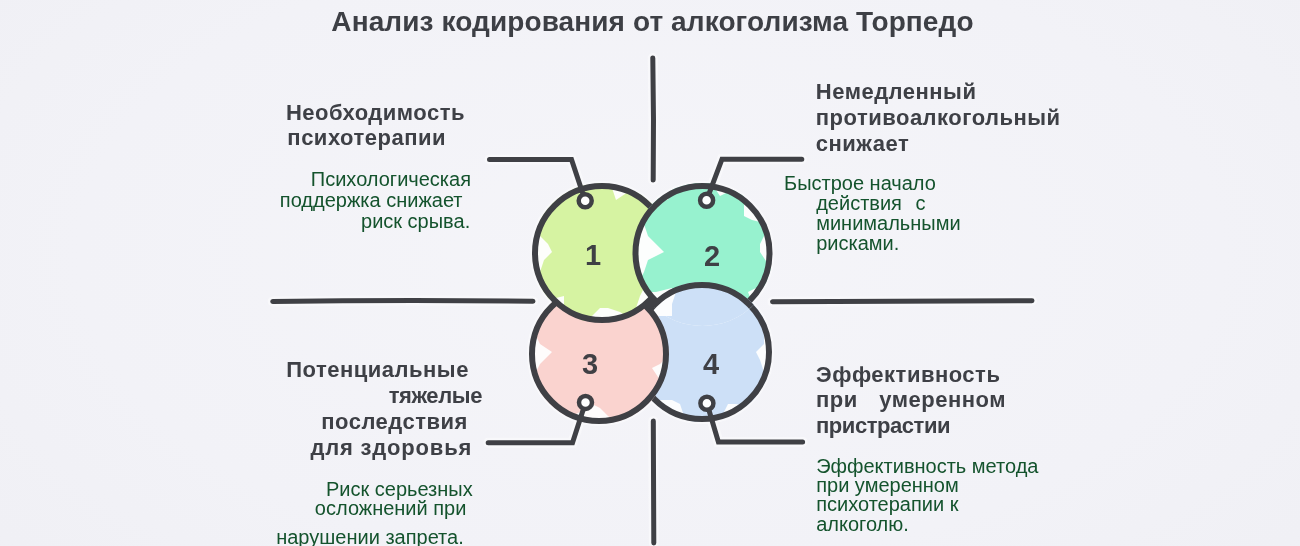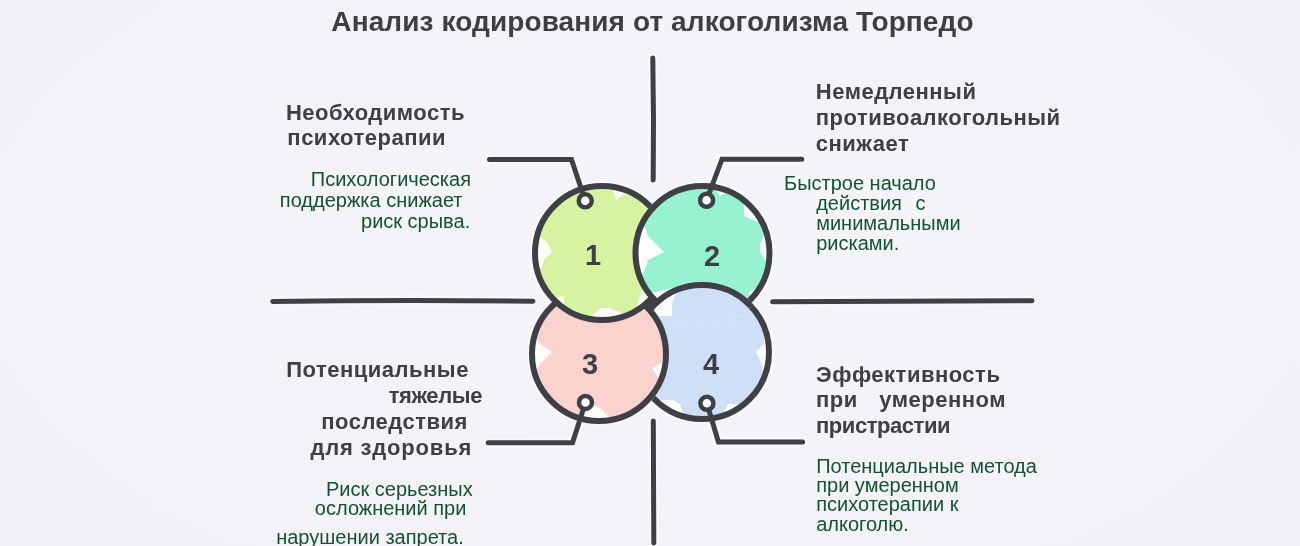--- a/index.html
+++ b/index.html
@@ -128,16 +128,16 @@
 <div class="hl" style="right:831.1px;text-align:right;top:358.3px">Потенциальные</div>
 <div class="hl" style="right:818px;text-align:left;top:384.0px;letter-spacing:-0.4px">тяжелые</div>
 <div class="hl" style="right:832.1px;text-align:center;top:409.9px">последствия</div>
 <div class="hl" style="right:827.9px;text-align:right;top:436.2px;letter-spacing:0.8px">для здоровья</div>
 <div class="bl" style="right:827.3px;top:480.3px">Риск серьезных</div>
 <div class="bl" style="right:833.6px;text-align:right;top:499.0px">осложнений при</div>
 <div class="bl" style="right:836.3px;text-align:right;top:528px">нарушении запрета.</div>
 <div class="hl" style="left:816.0px;top:363.1px">Эффективность</div>
 <div class="hl" style="left:816.0px;top:388.3px;word-spacing:15px">при умеренном</div>
 <div class="hl" style="left:816.0px;top:414.0px;letter-spacing:-0.45px">пристрастии</div>
-<div class="bl" style="left:816.2px;top:456.9px">Потенциальные метода</div>
+<div class="bl" style="left:816.2px;top:456.9px">Эффективность метода</div>
 <div class="bl" style="left:816.2px;top:475.9px">при умеренном</div>
 <div class="bl" style="left:816.2px;top:495.3px">психотерапии к</div>
 <div class="bl" style="left:816.2px;top:514.6px">алкоголю.</div>
 
 </body></html>

